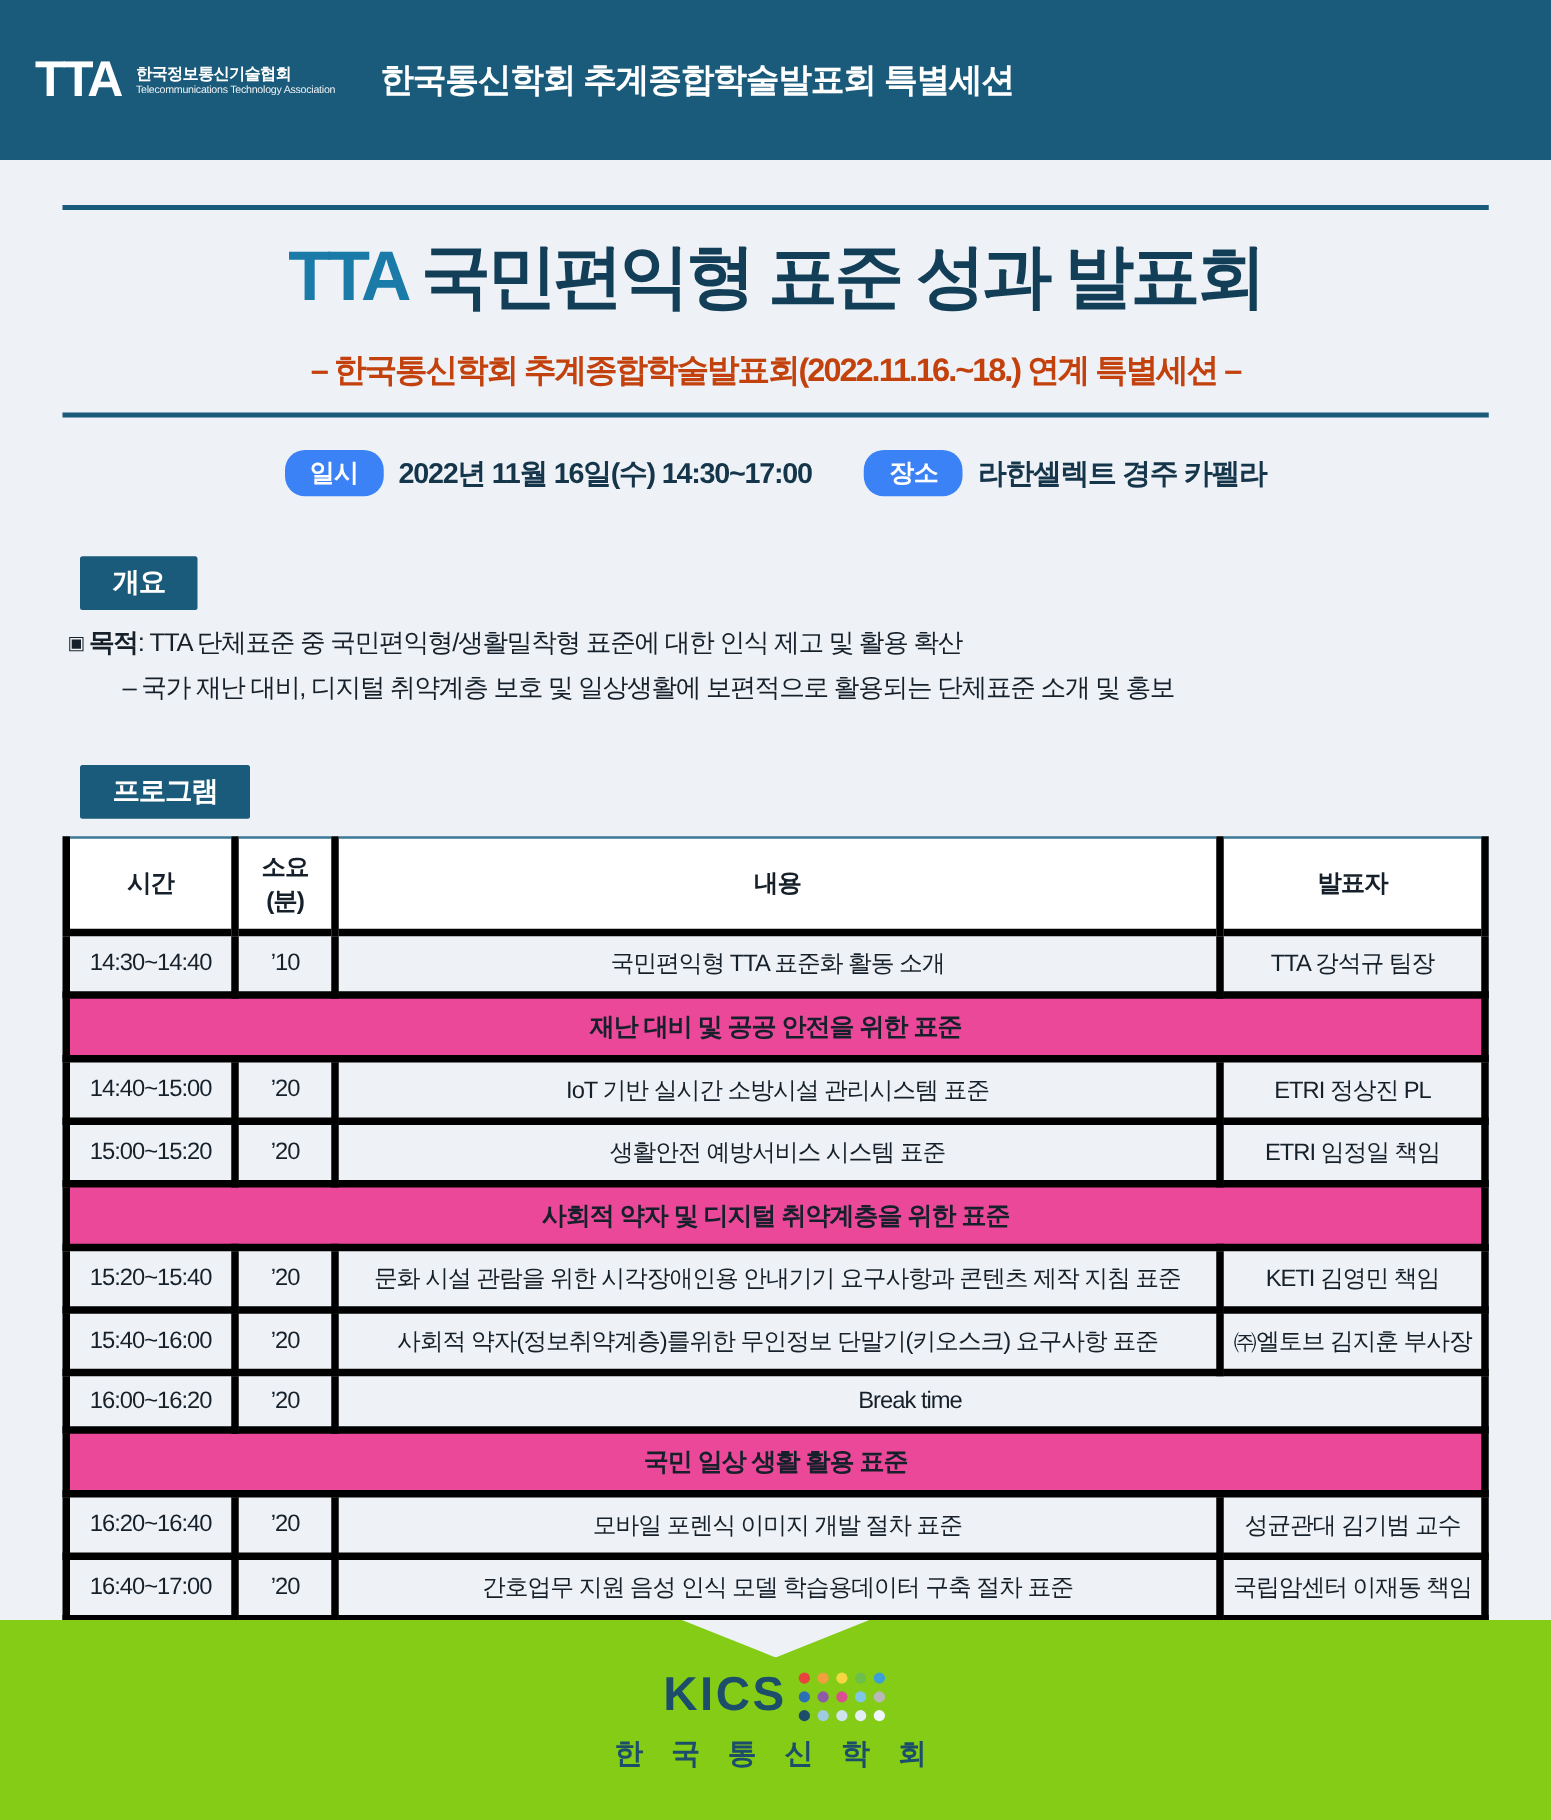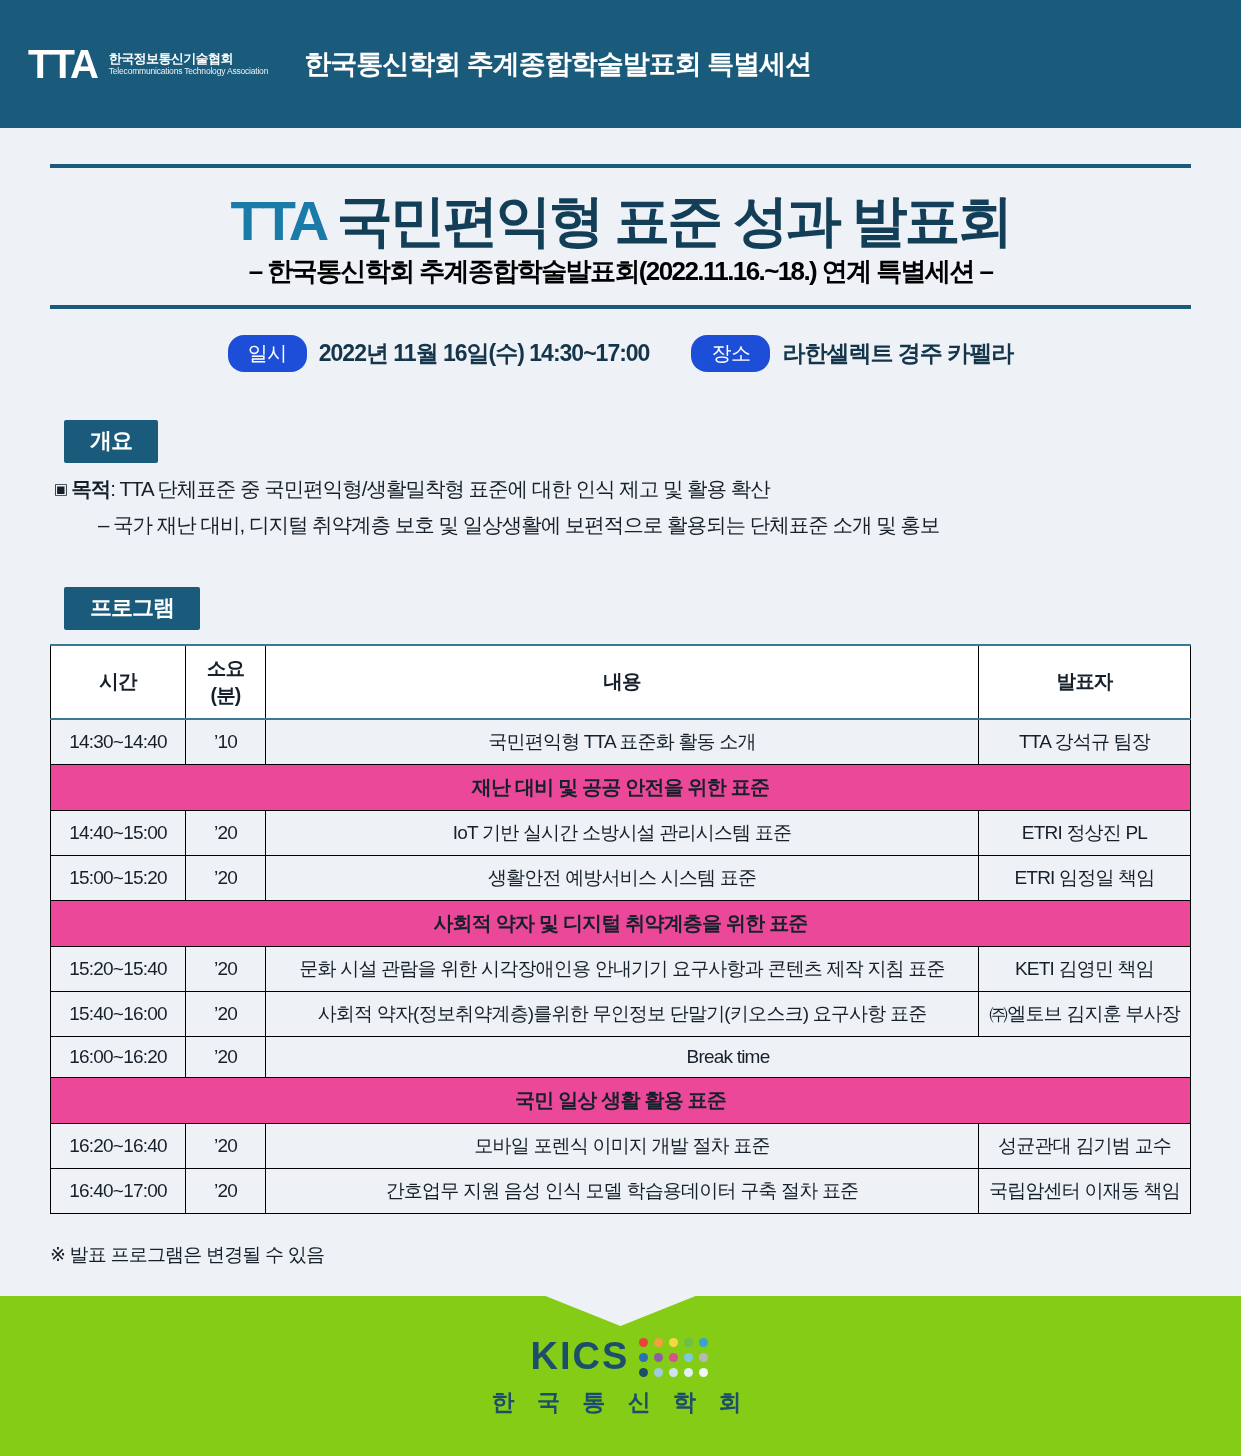--- a/index.html
+++ b/index.html
@@ -83,44 +83,44 @@
     font-size: 56px;
     font-weight: bold;
     color: #123e57;
     letter-spacing: -3px;
     line-height: 1.1;
   }
   .main-title .accent {
     color: #1a7aa8;
   }
   .sub-title {
-    margin-top: 2px;
+    margin-top: 27px;
     font-size: 26px;
     font-weight: bold;
-    color: #000000;
+    color: #c2410c;
     letter-spacing: -1.6px;
   }
 
   
   .info-line {
     margin-top: 26px;
     display: flex;
     align-items: center;
     justify-content: center;
     gap: 12px;
     font-size: 23px;
     color: #14354a;
     letter-spacing: -1px;
   }
   .pill {
     display: inline-block;
-    background: #1d4ed8;
+    background: #3b82f6;
     color: #fff;
     font-size: 20px;
-    font-weight: normal;
+    font-weight: bold;
     border-radius: 16px;
     padding: 5px 20px;
     letter-spacing: -0.5px;
   }
   .info-text {
     font-weight: bold;
   }
   .gap-lg { width: 18px; }
 
   
@@ -164,21 +164,21 @@
   
   table.program {
     width: 100%;
     border-collapse: collapse;
     margin-top: 14px;
     font-size: 19px;
     color: #16202a;
     table-layout: fixed;
   }
   table.program th, table.program td {
-    border: 1px solid #000000;
+    border: 6px solid #000000;
     padding: 9px 6px;
     text-align: center;
     letter-spacing: -0.8px;
   }
   table.program thead th {
     background: #ffffff;
     font-weight: bold;
     border-top: 2px solid #3b7896;
     border-bottom: 2px solid #3b7896;
     font-size: 19.5px;

